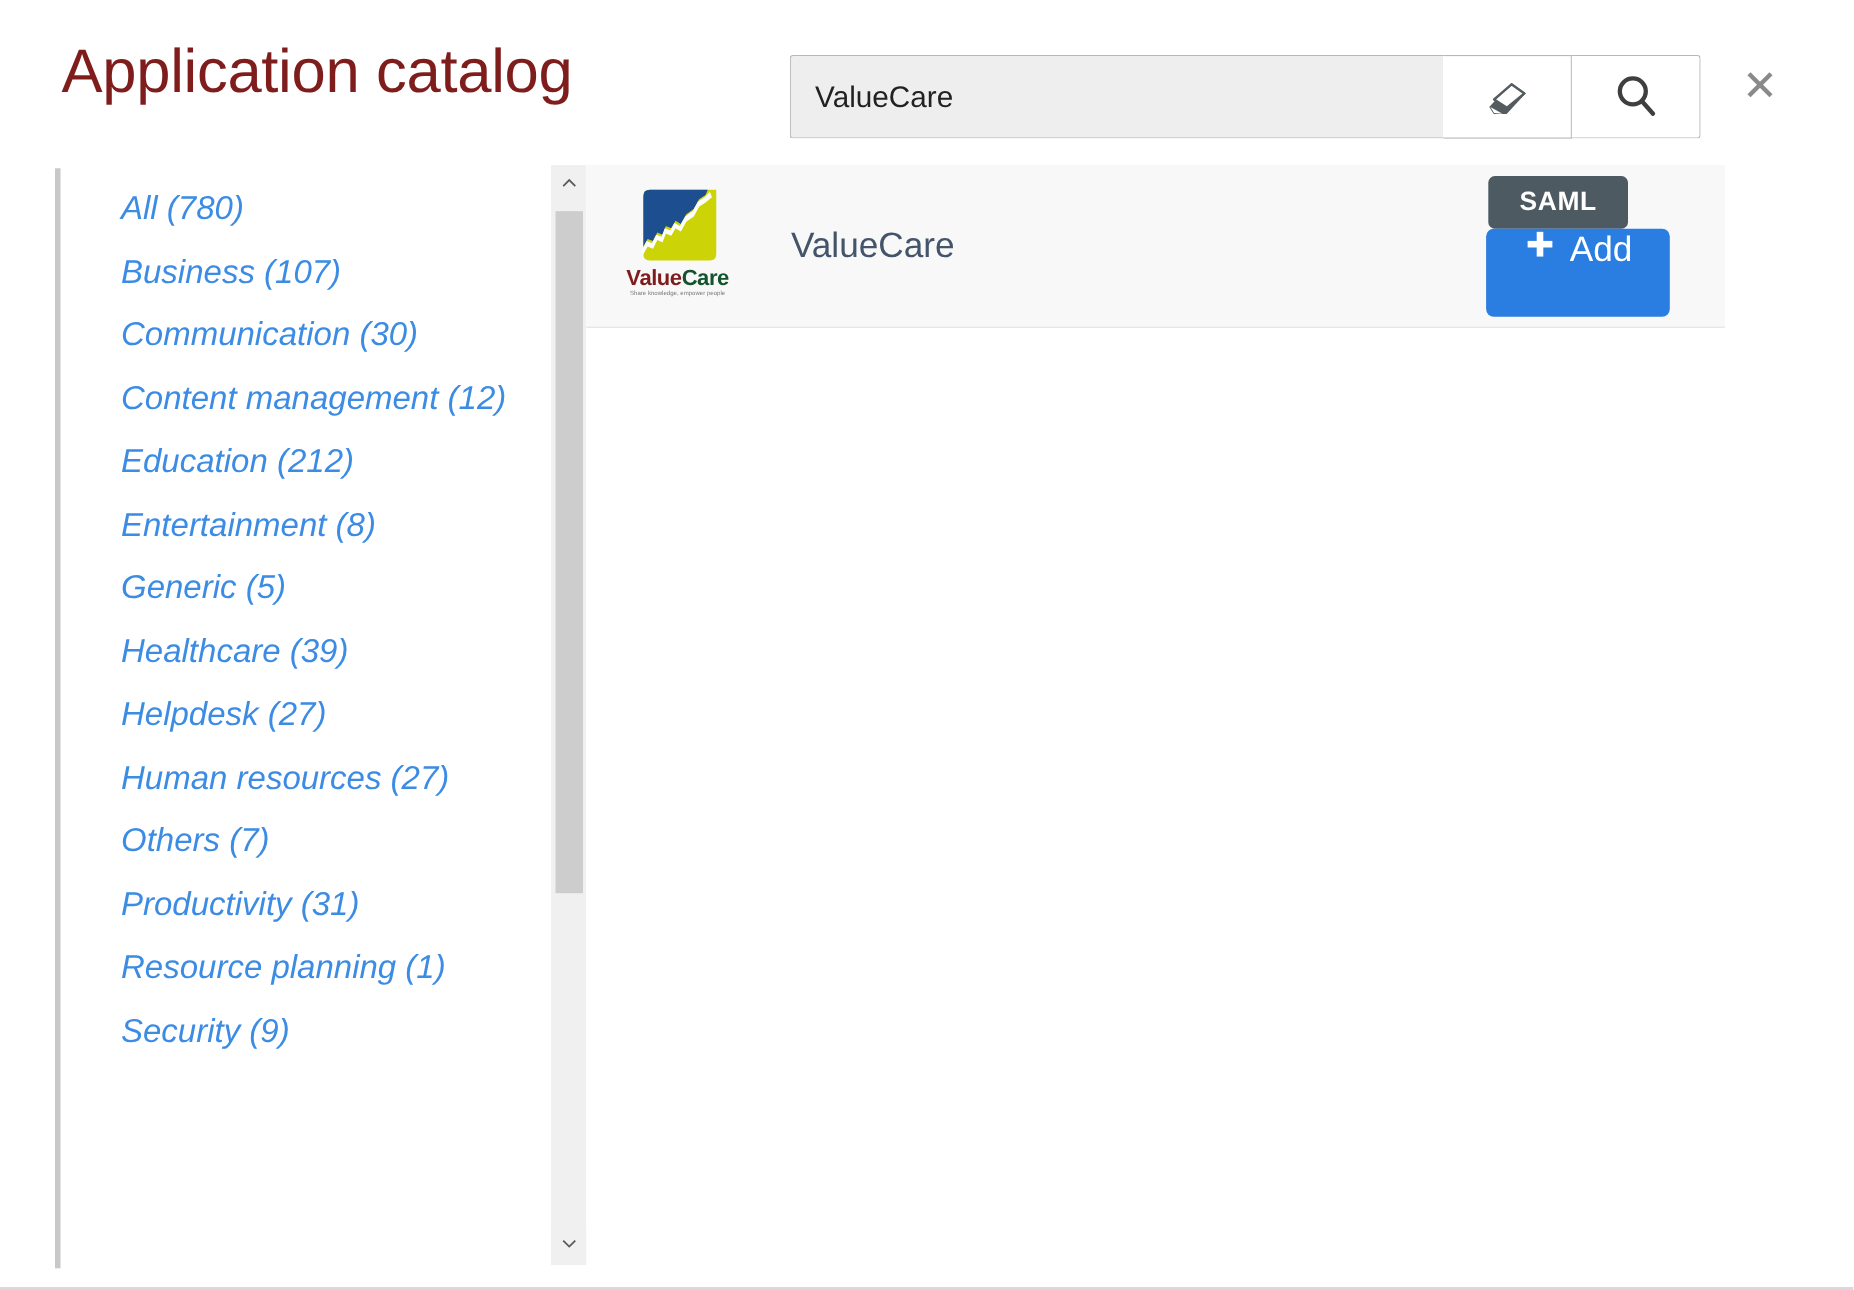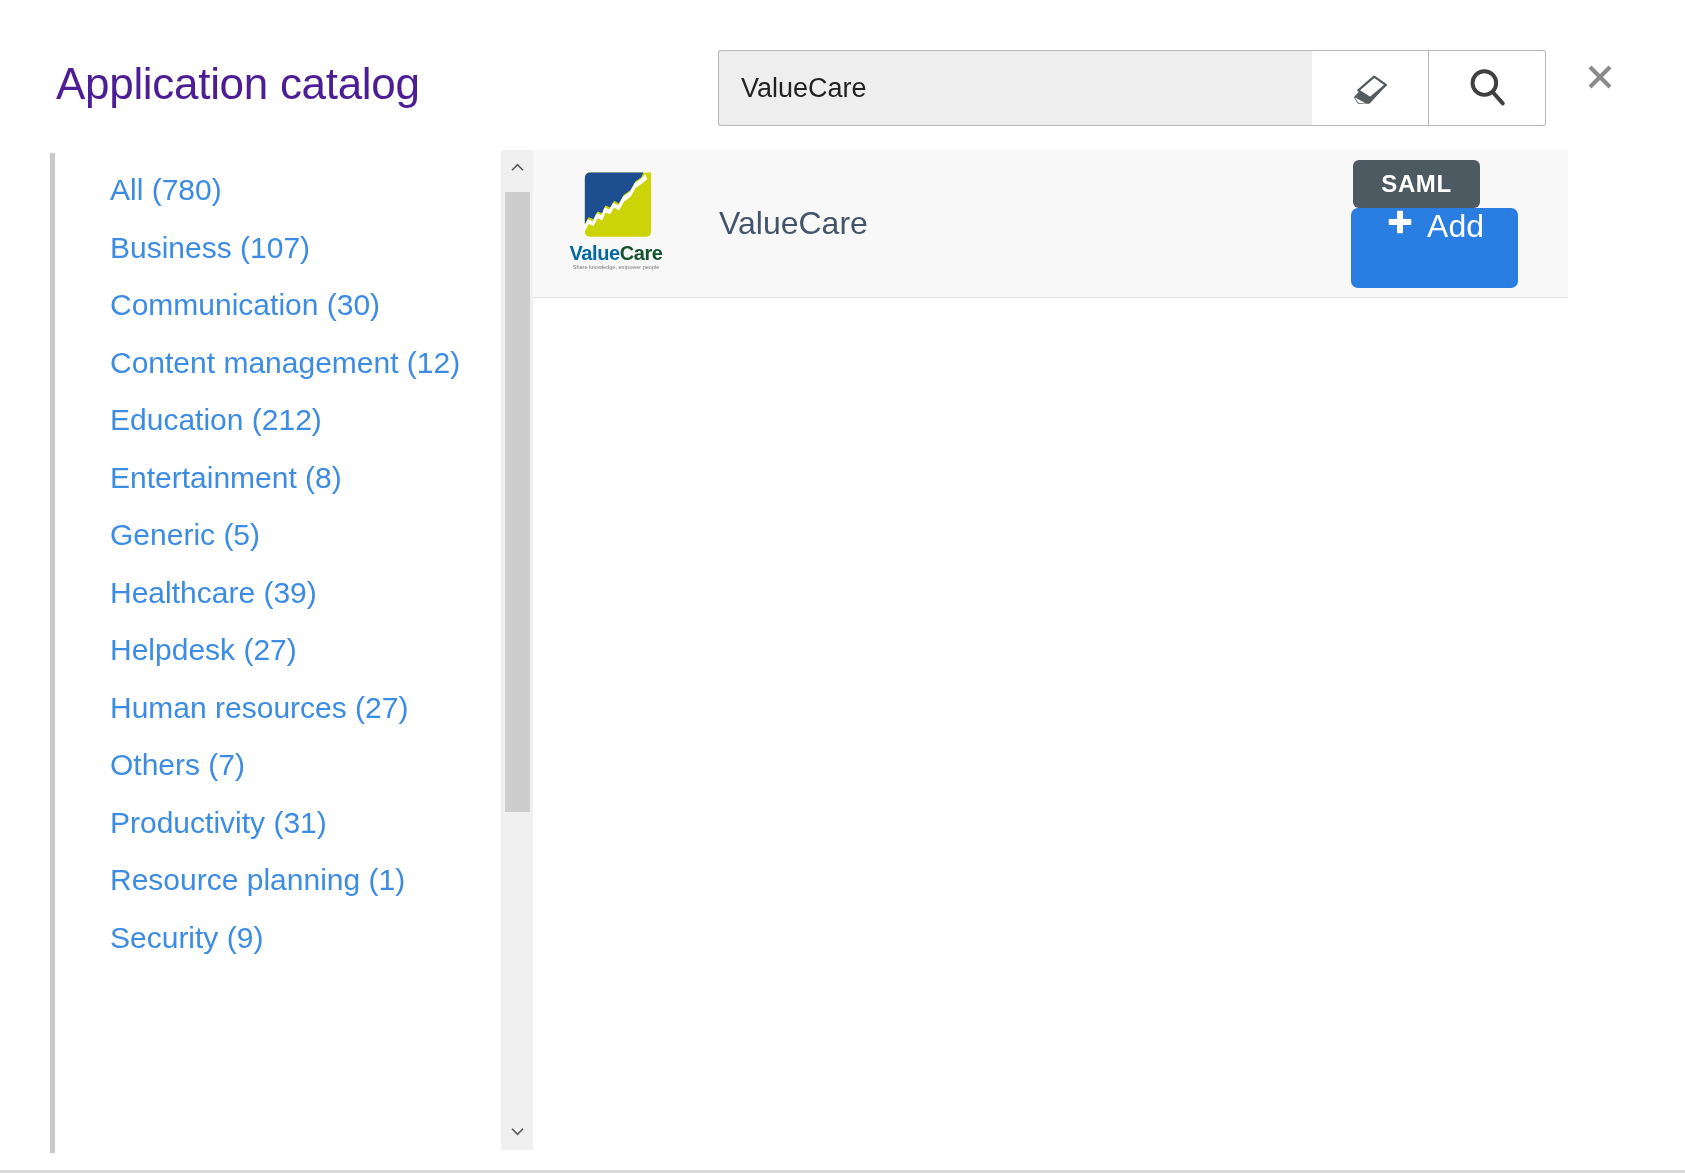--- a/index.html
+++ b/index.html
@@ -19,24 +19,24 @@
   }
 
   
   .header {
     position: relative;
     height: 140px;
   }
   .page-title {
     position: absolute;
     left: 56px;
-    top: 59px;
-    font-size: 44px;
+    top: 32px;
+    font-size: 56px;
     font-weight: 400;
-    color: #4c1d95;
+    color: #7f1d1d;
     letter-spacing: -0.3px;
     white-space: nowrap;
   }
 
   .search-group {
     position: absolute;
     left: 718px;
     top: 50px;
     display: flex;
     height: 76px;
@@ -107,20 +107,21 @@
     top: 13px;
     width: 450px;
     height: 1000px;
     border-left: 5px solid #c8c8c8;
     overflow: hidden;
   }
   .cat-list {
     list-style: none;
     margin: 0;
     padding: 8px 0 0 55px;
+    font-style: italic;
   }
   .cat-item {
     font-size: 30px;
     line-height: 57.5px;
     color: #3c8ce4;
     cursor: pointer;
     white-space: nowrap;
   }
 
   
@@ -185,21 +186,21 @@
   .logo-word {
     position: absolute;
     left: 0; top: 74px;
     width: 110px;
     text-align: center;
     font-size: 20px;
     font-weight: 700;
     letter-spacing: -0.4px;
     white-space: nowrap;
   }
-  .lw-blue { color: #0369a1; text-align: right; }
+  .lw-blue { color: #7f1d1d; text-align: right; }
   .lw-lime { color: #14532d; }
   .logo-tag {
     position: absolute;
     left: 0; top: 96px;
     width: 110px;
     text-align: center;
     font-size: 6px;
     color: #7a7a7a;
     white-space: nowrap;
     transform: scale(0.92);

